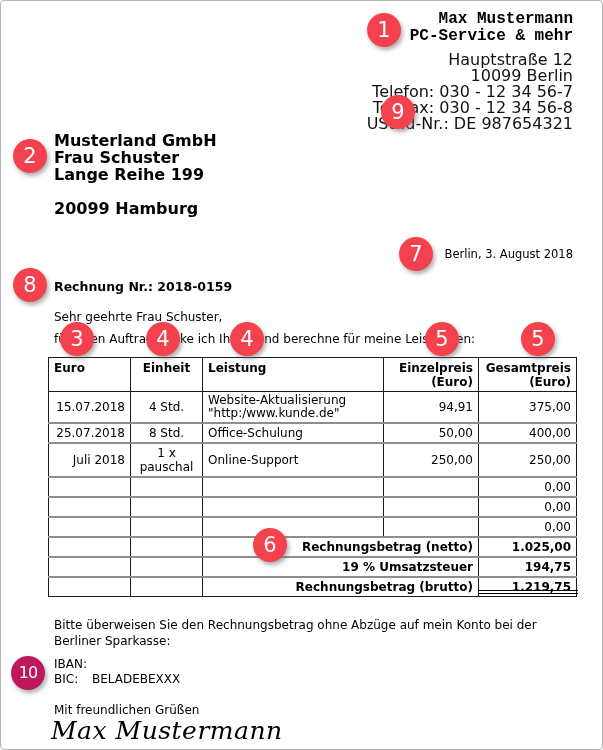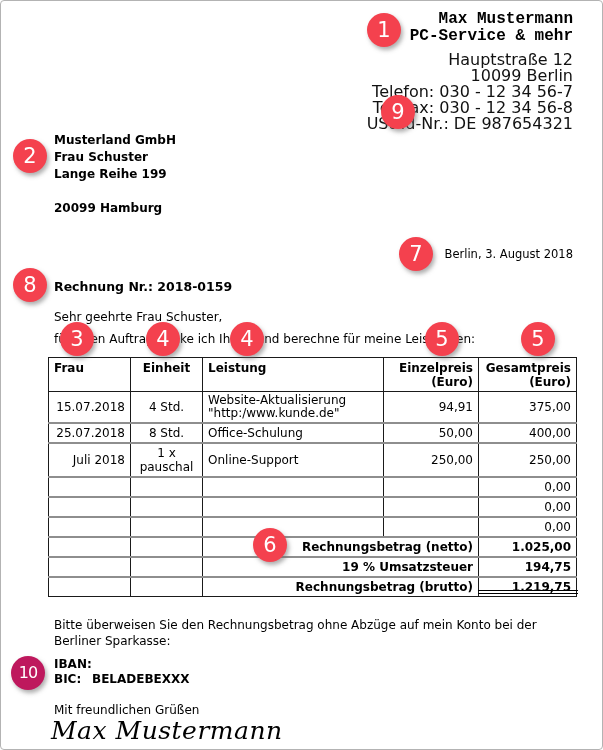--- a/index.html
+++ b/index.html
@@ -7,21 +7,21 @@
     position:relative; width:601px; height:748px;
     border:1px solid #b3b3b3; border-radius:4px;
     background:#ffffff; overflow:hidden;
     font-family:"DejaVu Sans", sans-serif; color:#000;
   }
   
   .sender { position:absolute; top:10px; right:29px; text-align:right; }
   .sender-name { font-family:"Liberation Mono", monospace; font-weight:bold; font-size:16px; line-height:17px; white-space:nowrap; }
   .sender-address { margin-top:7px; font-size:16px; line-height:16px; color:#111; }
   
-  .recipient { position:absolute; left:53px; top:131px; font-size:12px; font-weight:bold; line-height:17px; }
+  .recipient { position:absolute; left:53px; top:131px; font-size:16px; font-weight:bold; line-height:17px; }
   
   .date-line { position:absolute; top:246px; right:29px; font-size:11.5px; }
   
   .invoice-no { position:absolute; left:53px; top:278px; font-size:12.5px; font-weight:bold; }
   .salutation { position:absolute; left:53px; top:309px; font-size:12px; }
   .intro { position:absolute; left:53px; top:331px; font-size:12px; }
   
   .invoice-table { position:absolute; left:47px; top:356px; width:528px;
     border-collapse:collapse; table-layout:fixed; font-size:12px; }
   .invoice-table td, .invoice-table th { border:1px solid #1a1a1a; padding:2px 5px; vertical-align:middle; overflow:hidden; }
@@ -33,21 +33,21 @@
   .al { text-align:left; } .ac { text-align:center; } .ar { text-align:right; }
   .cell-datum { text-align:right; padding-right:9px; }
   .cell-leistung { line-height:13px; padding-left:6px; }
   .total-label { font-weight:bold; text-align:right; padding-right:6px; }
   .total-value { font-weight:bold; text-align:right; }
   .double-rule { position:absolute; left:477px; top:589px; width:100px; height:2px;
     border-top:1px solid #000; border-bottom:1px solid #000; }
   
   .payment-note { position:absolute; left:53px; top:616px; font-size:12px; line-height:16px; }
   .bank { position:absolute; left:53px; top:656px; font-size:12px; line-height:15px; }
-  .bank-row { display:flex;font-weight:bold; }
+  .bank-row { display:flex; }
   .bank-label { width:38px; }
   .closing { position:absolute; left:53px; top:702px; font-size:12px; }
   .signature { position:absolute; left:50px; top:715px;
     font-family:"DejaVu Serif", serif; font-style:italic; font-size:25px; letter-spacing:.5px; }
   
   .circ { position:absolute; width:34px; height:34px; border-radius:50%;
     color:#fff; text-align:center; font-size:21px; line-height:34px;
     font-family:"DejaVu Sans", sans-serif;
     box-shadow:2px 3px 4px rgba(110,110,110,.55); z-index:10; }
   .circ.two { font-size:16px; letter-spacing:-1px; }
@@ -74,21 +74,21 @@
   <table class="invoice-table">
     <colgroup>
       <col style="width:82px">
         <col style="width:72px">
         <col style="width:181px">
       <col style="width:95px">
         <col style="width:98px">
     </colgroup>
     <thead>
         <tr class="h-head" id="table-head-row">
-          <th class="al">Frau</th>
+          <th class="al">Euro</th>
           <th class="ac">Einheit</th>
           <th class="al">Leistung</th>
           <th class="ar">Einzelpreis<br>(Euro)</th>
           <th class="ar">Gesamtpreis<br>(Euro)</th>
         </tr>
       </thead>
     <tbody id="table-body">
         <tr class="h-r1">
           <td class="cell-datum">15.07.2018</td>
           <td class="ac">4 Std.</td>

